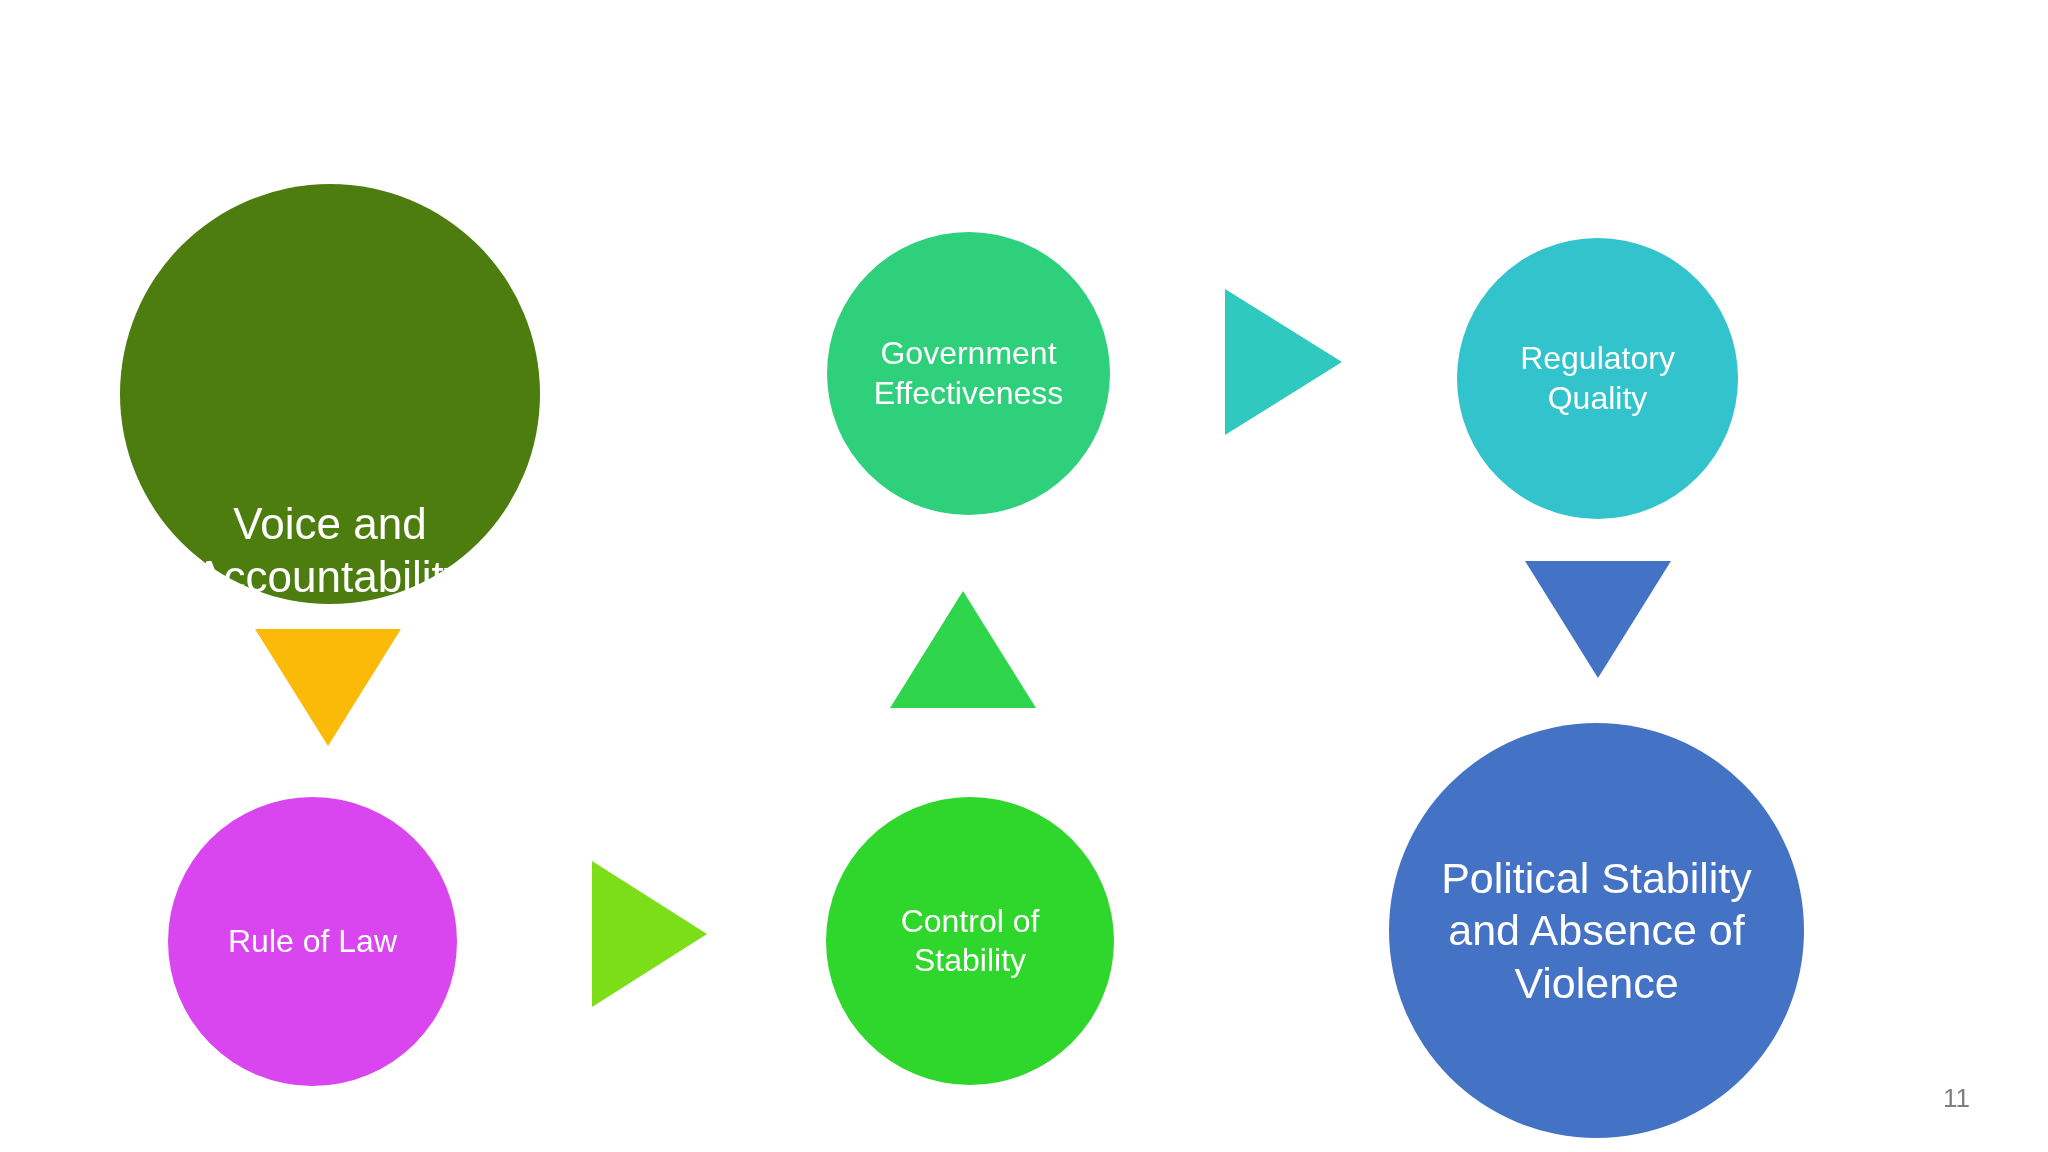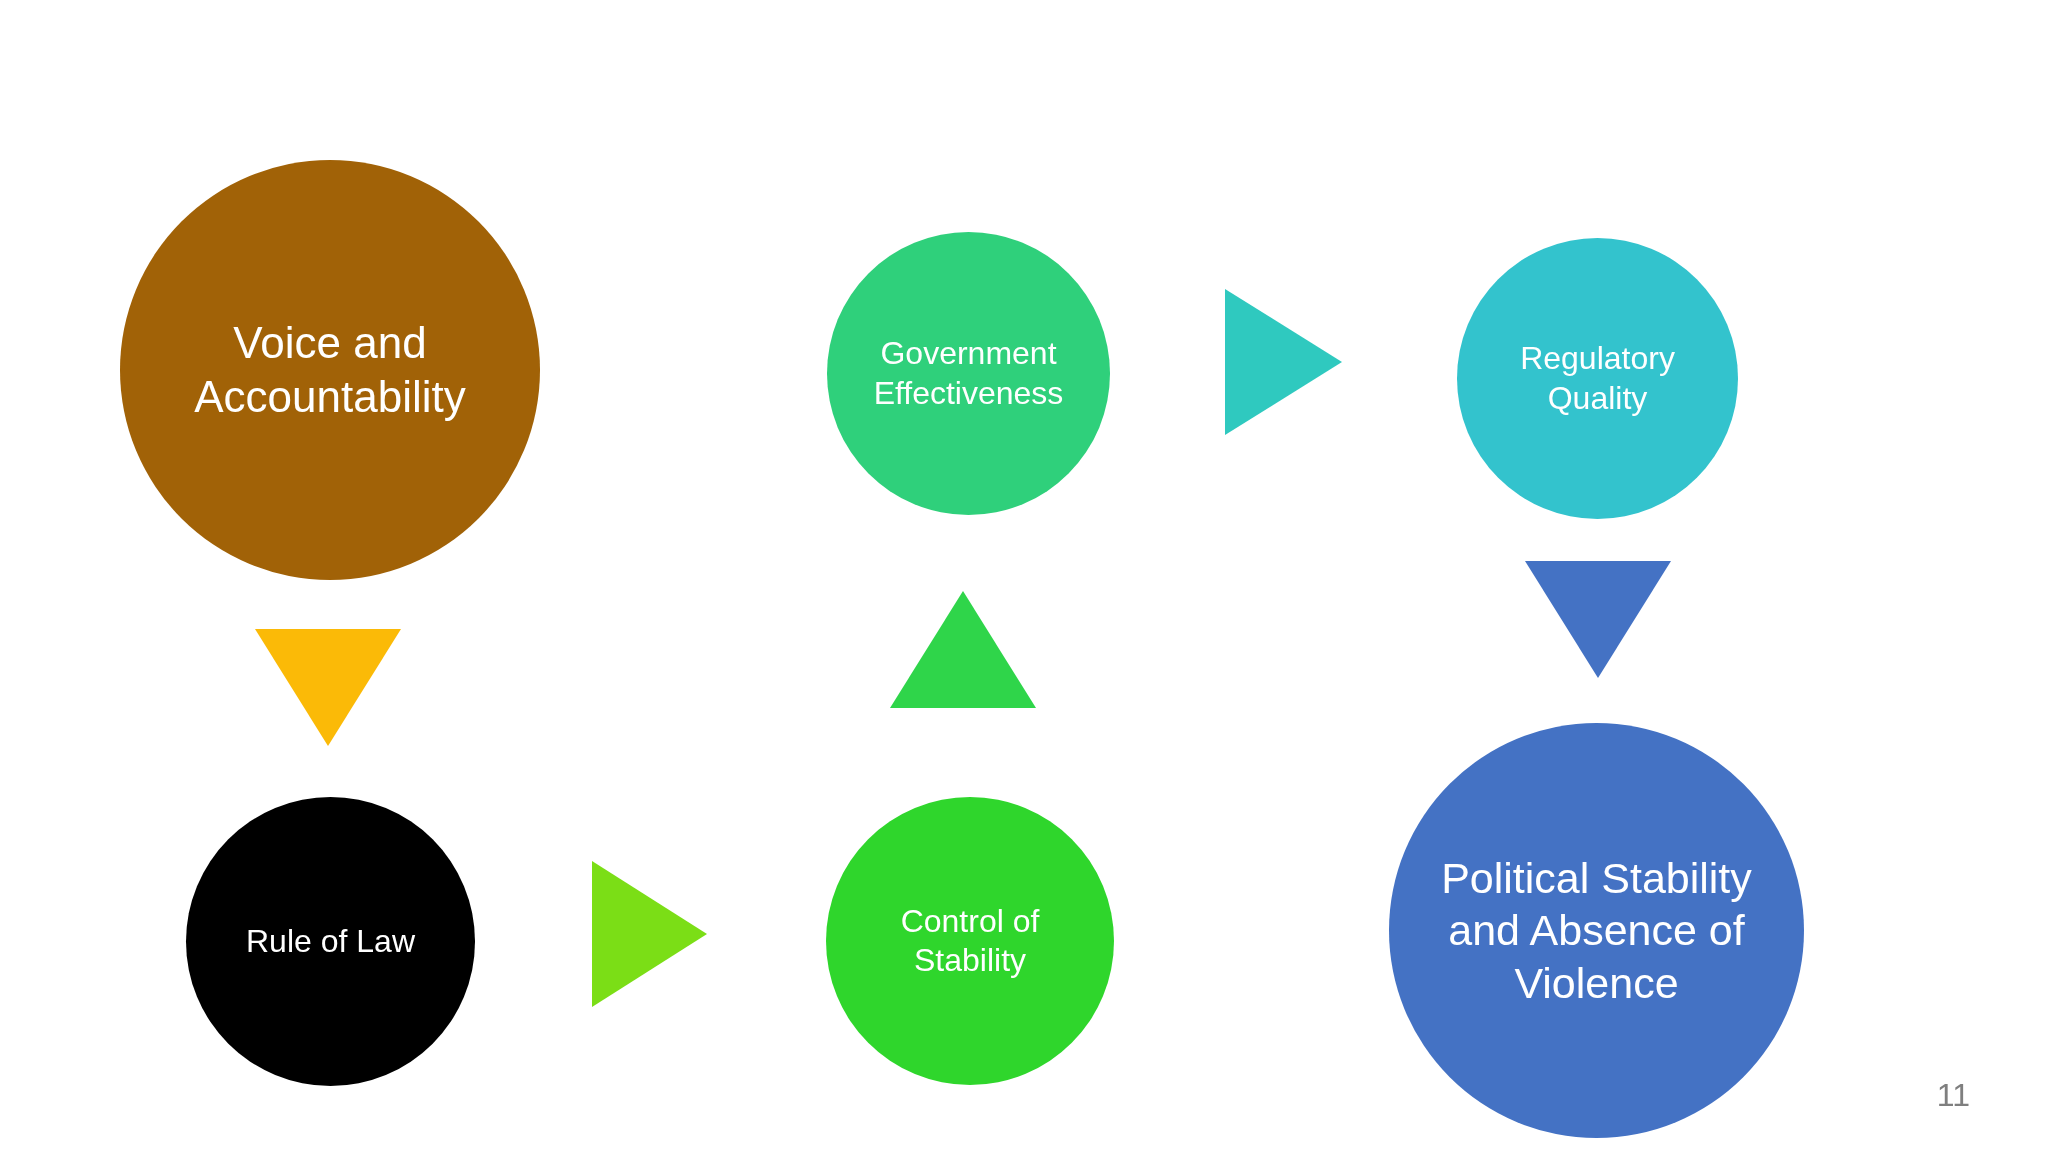--- a/index.html
+++ b/index.html
@@ -41,45 +41,46 @@
     color: #ffffff;
     box-sizing: border-box;
   }
   .node .label {
     width: 86%;
     line-height: 1.22;
     font-weight: 400;
   }
 
   #node-voice {
-    left: 120px; top: 160px;
+    left: 120px; top: 184px;
     width: 420px; height: 420px;
-    background: #a16207;
+    background: #4d7c0f;
+    align-items: flex-end;
   }
   #node-voice .label { font-size: 44px; }
 
   #node-goveff {
     left: 827px; top: 232px;
     width: 283px; height: 283px;
     background: #2FD07B;
   }
   #node-goveff .label { font-size: 32px; }
 
   #node-regqual {
     left: 1457px; top: 238px;
     width: 281px; height: 281px;
     background: #35C5D0;
     background: #33C3CD;
   }
   #node-regqual .label { font-size: 32px; }
 
   #node-rule {
-    left: 186px; top: 797px;
+    left: 168px; top: 797px;
     width: 289px; height: 289px;
-    background: #000000;
+    background: #d946ef;
   }
   #node-rule .label { font-size: 32px; }
 
   #node-corrupt {
     left: 826px; top: 797px;
     width: 288px; height: 288px;
     background: #2FD62C;
   }
   #node-corrupt .label { font-size: 32px; }
 
@@ -151,21 +152,21 @@
     border-bottom-width: 73px;
     border-left-width: 115px;
     border-left-color: #7BDE16;
   }
 
   
   #page-number {
     position: absolute;
     right: 78px;
     bottom: 38px;
-    font-size: 32px;
+    font-size: 26px;
     color: #7F7F7F;
   }
 </style>
 </head>
 <body>
 
 <div id="slide">
 
 
   <div class="node" id="node-voice">

